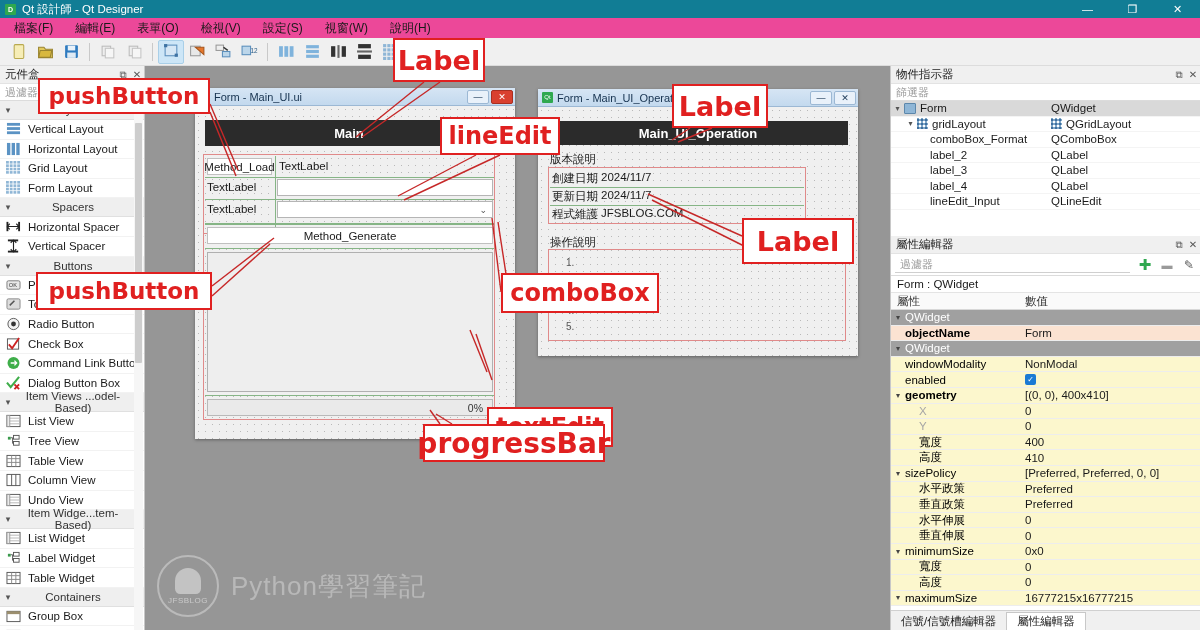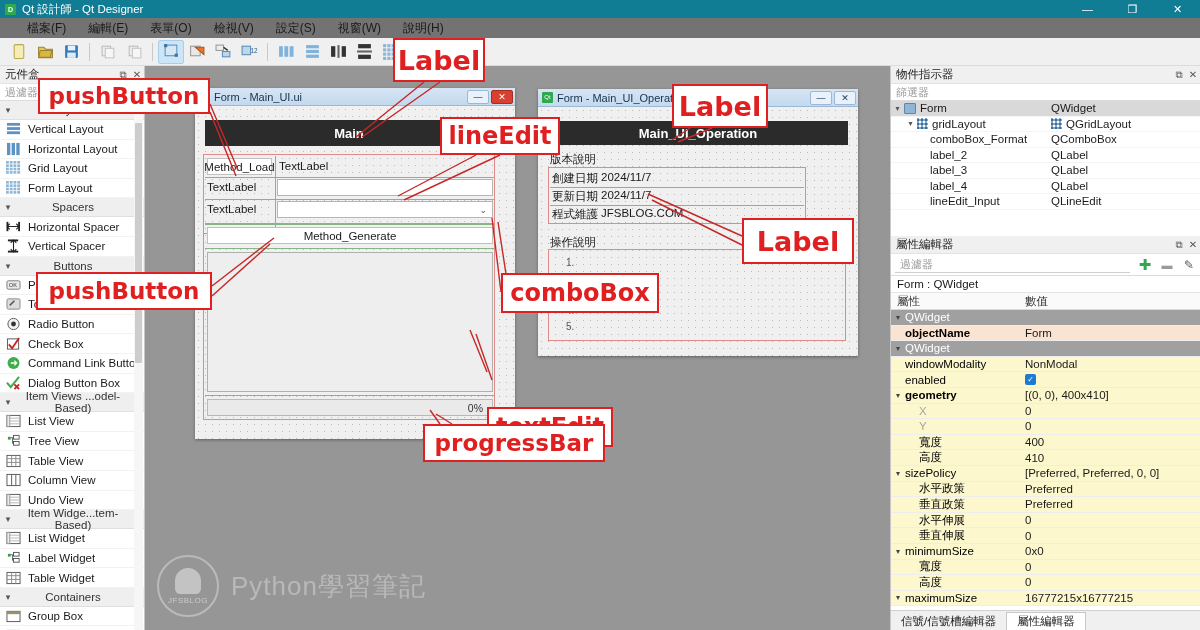--- a/index.html
+++ b/index.html
@@ -24,22 +24,22 @@
     font-weight:bold; border-radius:1px;
   }
   #titlebar .wbtns { position:absolute; right:0; top:0; height:18px; display:flex; }
   #titlebar .wbtn {
     width:45px; height:18px; display:flex; align-items:center; justify-content:center;
     font-size:11px; color:#ffffff;
   }
 
   
   #menubar {
-    height:20px; background:#737373; display:flex; align-items:center;
-    padding-left:16px; font-size:12px; color:#1a1a1a; border-bottom:0px;
+    height:20px; background:#ec4899; display:flex; align-items:center;
+    padding-left:3px; font-size:12px; color:#1a1a1a; border-bottom:0px;
   }
   #menubar .mi { padding:2px 11px; white-space:nowrap; }
 
   
   #toolbar {
     height:28px; background:#f0f0f0; display:flex; align-items:center;
     padding-left:6px; gap:0px; border-bottom:1px solid #dcdcdc;
   }
   .tbtn { width:26px; height:24px; display:flex; align-items:center; justify-content:center; }
   .tbtn.sel { background:#cde6f7; border:1px solid #a9cfe8; border-radius:2px; }
@@ -1028,14 +1028,14 @@
 </svg>
 <div id="anno-layer">
     <div class="anno" id="a-pushbutton-1" style="left: 38px; top: 78px; width: 172px; height: 36px; font-size: 23px;">pushButton</div>
     <div class="anno" id="a-label-1" style="left: 393px; top: 38px; width: 92px; height: 44px; font-size: 27px;">Label</div>
     <div class="anno" id="a-lineedit" style="left: 440px; top: 117px; width: 120px; height: 38px; font-size: 24px;">lineEdit</div>
     <div class="anno" id="a-label-2" style="left: 672px; top: 84px; width: 96px; height: 44px; font-size: 27px;">Label</div>
     <div class="anno" id="a-label-3" style="left: 742px; top: 218px; width: 112px; height: 46px; font-size: 27px;">Label</div>
     <div class="anno" id="a-pushbutton-2" style="left: 36px; top: 272px; width: 176px; height: 38px; font-size: 23px;">pushButton</div>
     <div class="anno" id="a-combobox" style="left: 501px; top: 273px; width: 158px; height: 40px; font-size: 24px;">comboBox</div>
     <div class="anno" id="a-textedit" style="left: 487px; top: 359px; width: 126px; height: 40px; font-size: 24px; margin-top: 48px;">textEdit</div>
-    <div class="anno" id="a-progressbar" style="left: 423px; top: 424px; width: 182px; height: 38px; font-size: 23px;">progressBar</div>
+    <div class="anno" id="a-progressbar" style="left: 423px; top: 424px; width: 182px; height: 38px; font-size: 28px;">progressBar</div>
   </div>
 
 </body></html>

